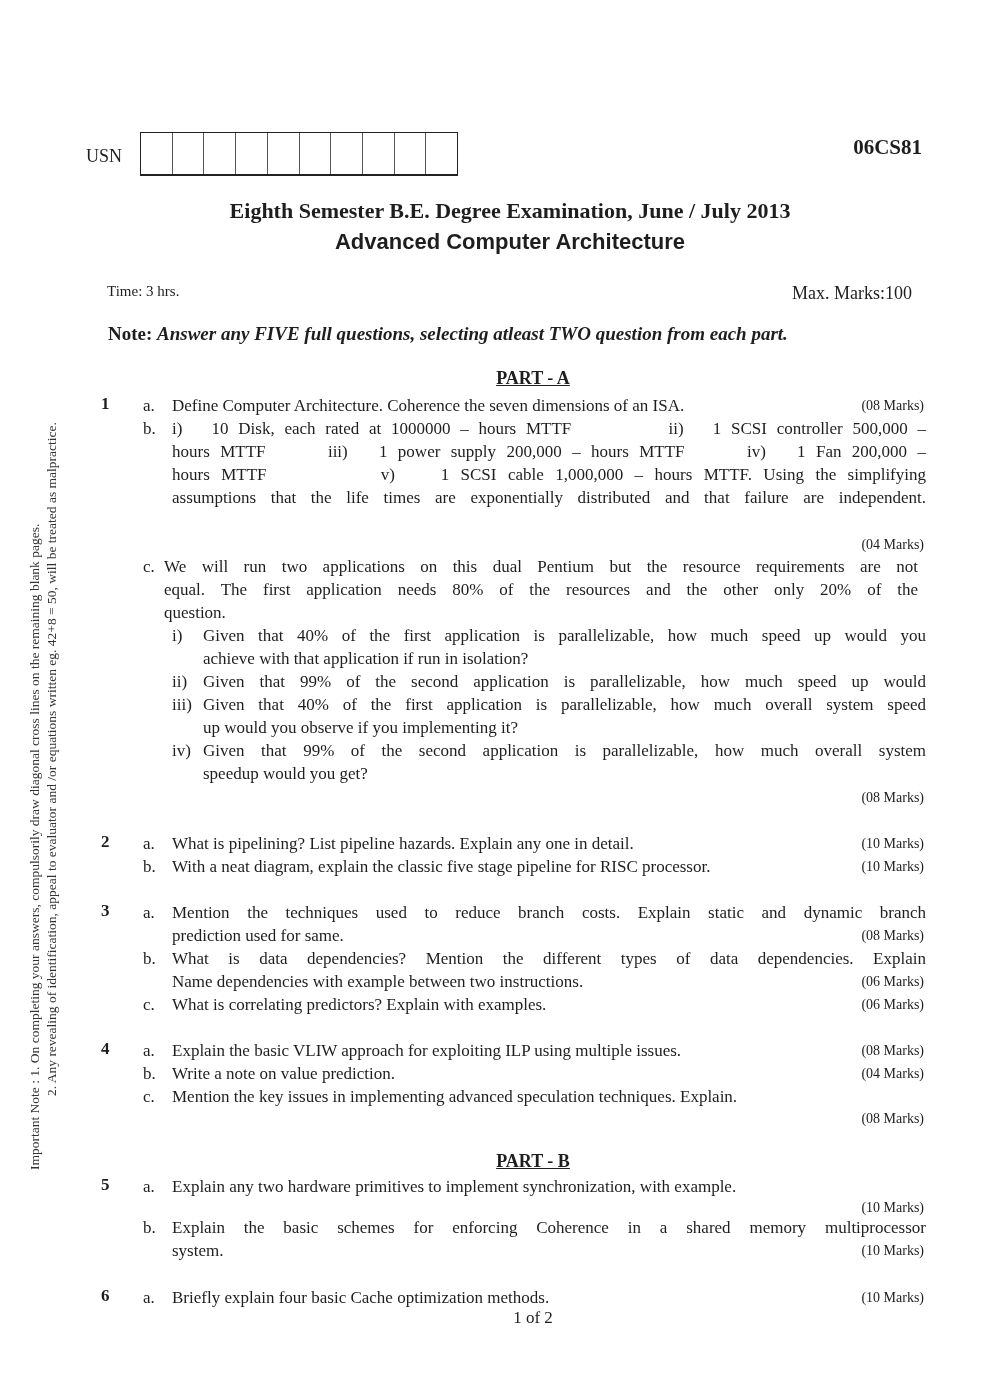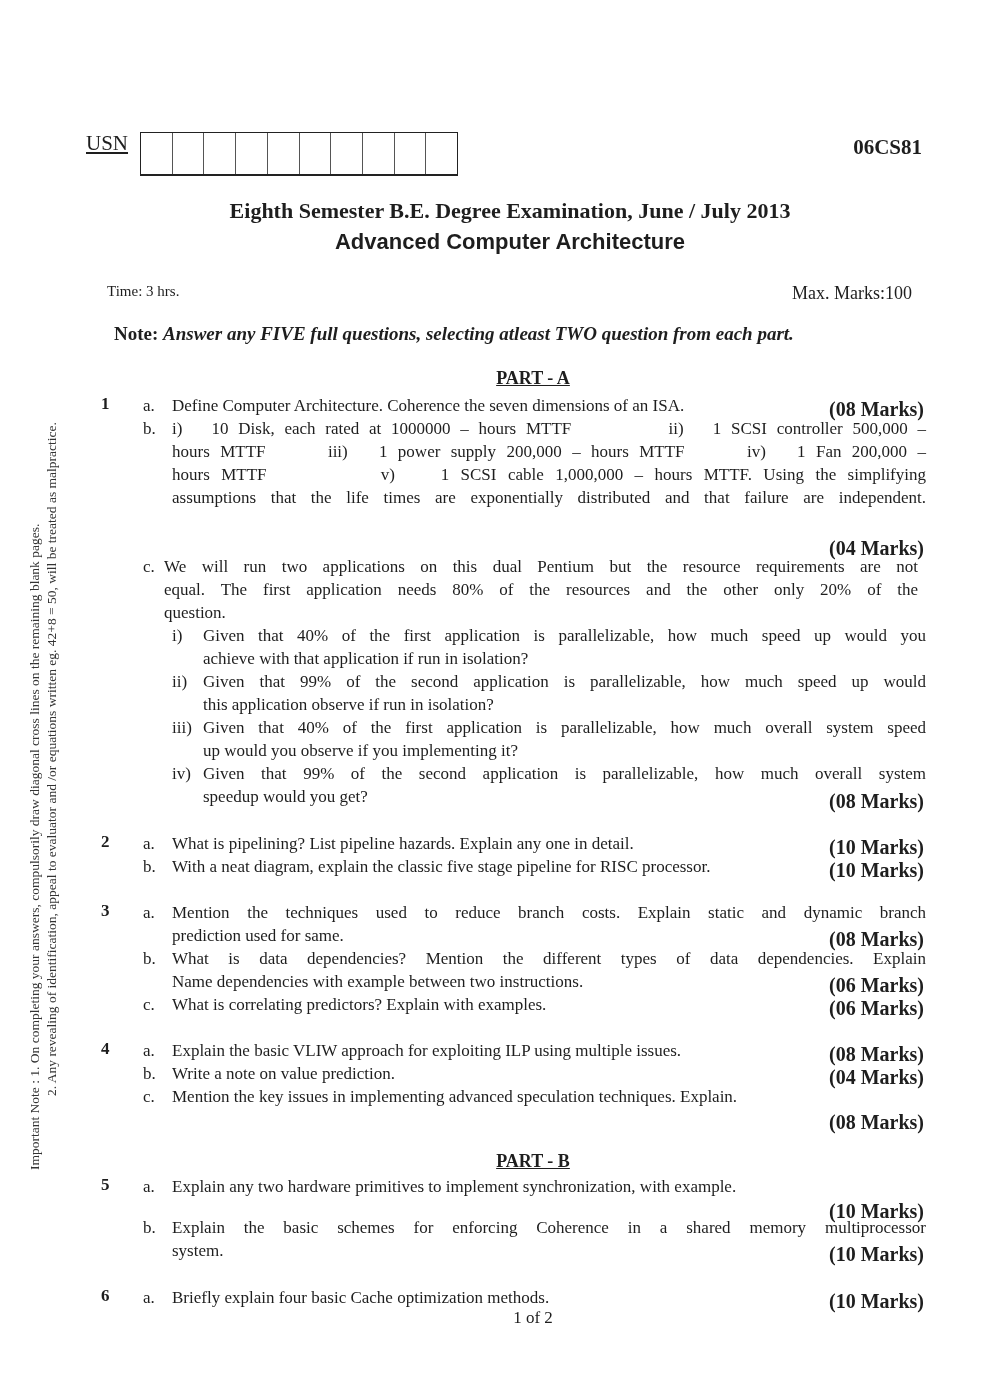--- a/index.html
+++ b/index.html
@@ -1,39 +1,39 @@
 <!DOCTYPE html>
 <html><head>
   <meta charset="utf-8">
   <style>
     html, body { margin: 0; padding: 0; }
     body {
       width: 988px; height: 1390px; background: #ffffff; position: relative; overflow: hidden;
       font-family: "Liberation Serif", "DejaVu Serif", serif; color: #1e1e1e;
     }
     .abs { position: absolute; }
-    .usn-label { left: 86px; top: 131px; font-size: 21px; text-decoration: underline; }
+    .usn-label { left: 86px; top: 146px; font-size: 18px; }
     .usn-box { left: 140px; top: 132px; width: 318px; height: 44px; display: flex;
       border: 1.5px solid #222; border-bottom-width: 2.5px; box-sizing: border-box; }
     .usn-cell { flex: 1; border-right: 1.3px solid #555; }
     .usn-cell:last-child { border-right: none; }
     .code { right: 66px; top: 135px; font-size: 21px; font-weight: bold; }
     .title1 { left: 0; width: 1020px; text-align: center; top: 198px; font-size: 22px; font-weight: bold; }
     .title2 { left: 0; width: 1020px; text-align: center; top: 229px; font-size: 22px; font-weight: bold;
       font-family: "Liberation Sans", "DejaVu Sans", sans-serif; }
     .time { left: 107px; top: 283px; font-size: 15px; }
     .maxm { right: 76px; top: 283px; font-size: 18px; }
-    .note { left: 114px; top: 323px; font-size: 19px; font-weight: bold; }
+    .note { left: 108px; top: 323px; font-size: 19px; font-weight: bold; }
     .note i { font-style: italic; }
     .part { left: 0; width: 1066px; text-align: center; font-size: 18px; font-weight: bold; text-decoration: underline; }
     .qnum { left: 101px; font-size: 17px; font-weight: bold; }
     .sub { left: 143px; font-size: 17px; }
     .line { font-size: 17px; line-height: 23px; white-space: nowrap; }
     .just { text-align: justify; text-align-last: justify; white-space: normal; }
-    .marks { right: 64px; font-size: 20px; font-weight: bold; }
+    .marks { right: 64px; font-size: 14px; font-weight: normal; }
     .footer { left: 0; width: 1066px; text-align: center; top: 1308px; font-size: 17px; }
     .side { left: 26px; top: 1170px; width: 920px; transform: rotate(-90deg); transform-origin: 0 0;
       font-size: 13.5px; line-height: 17px; color: #333; white-space: nowrap; }
   </style>
 </head>
 <body>
 
 <div class="abs side">
   <div>Important Note : 1. On completing your answers, compulsorily draw diagonal cross lines on the remaining blank pages.</div>
   <div style="padding-left:74px">2. Any revealing of identification, appeal to evaluator and /or equations written eg. 42+8 = 50, will be treated as malpractice.</div>
@@ -89,21 +89,20 @@
       <span style="width:31px">i)</span>
       <div style="flex:1">
         <div class="just">Given that 40% of the first application is parallelizable, how much speed up would you</div>
         <div>achieve with that application if run in isolation?</div>
       </div>
     </div>
   <div style="display:flex">
       <span style="width:31px">ii)</span>
       <div style="flex:1">
         <div class="just">Given that 99% of the second application is parallelizable, how much speed up would</div>
-        <div>this application observe if run in isolation?</div>
       </div>
     </div>
   <div style="display:flex">
       <span style="width:31px">iii)</span>
       <div style="flex:1">
         <div class="just">Given that 40% of the first application is parallelizable, how much overall system speed</div>
         <div>up would you observe if you implementing it?</div>
       </div>
     </div>
   <div style="display:flex">

